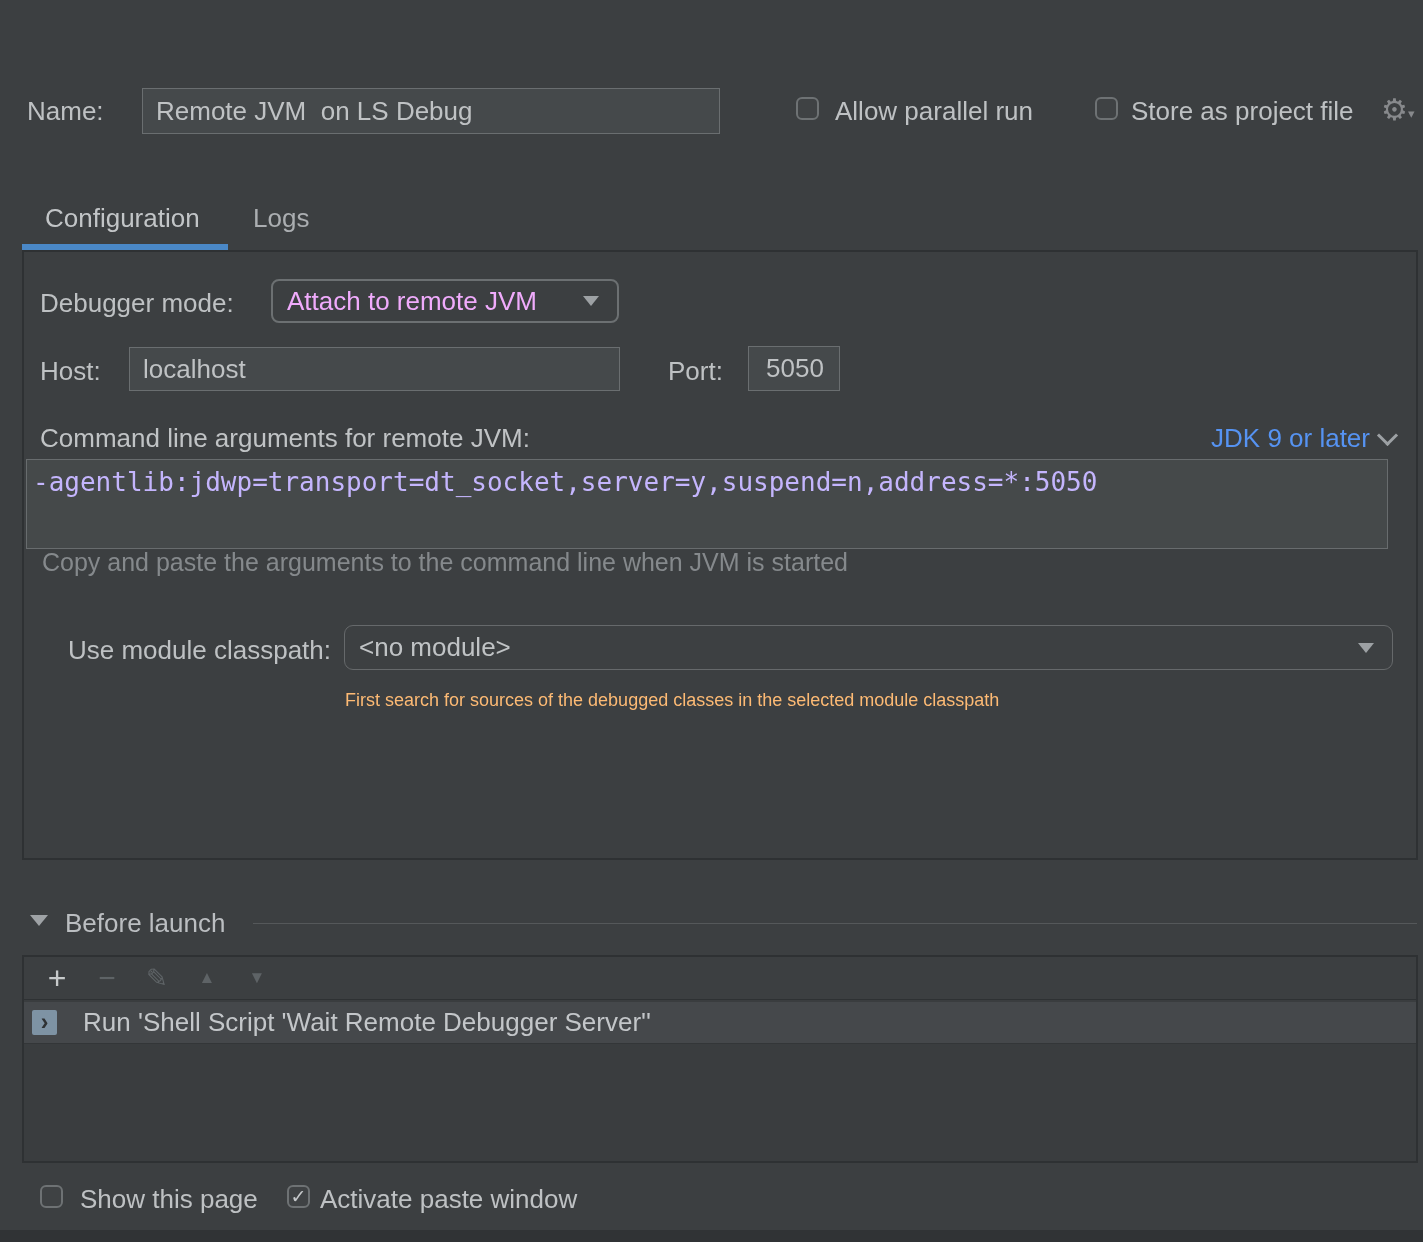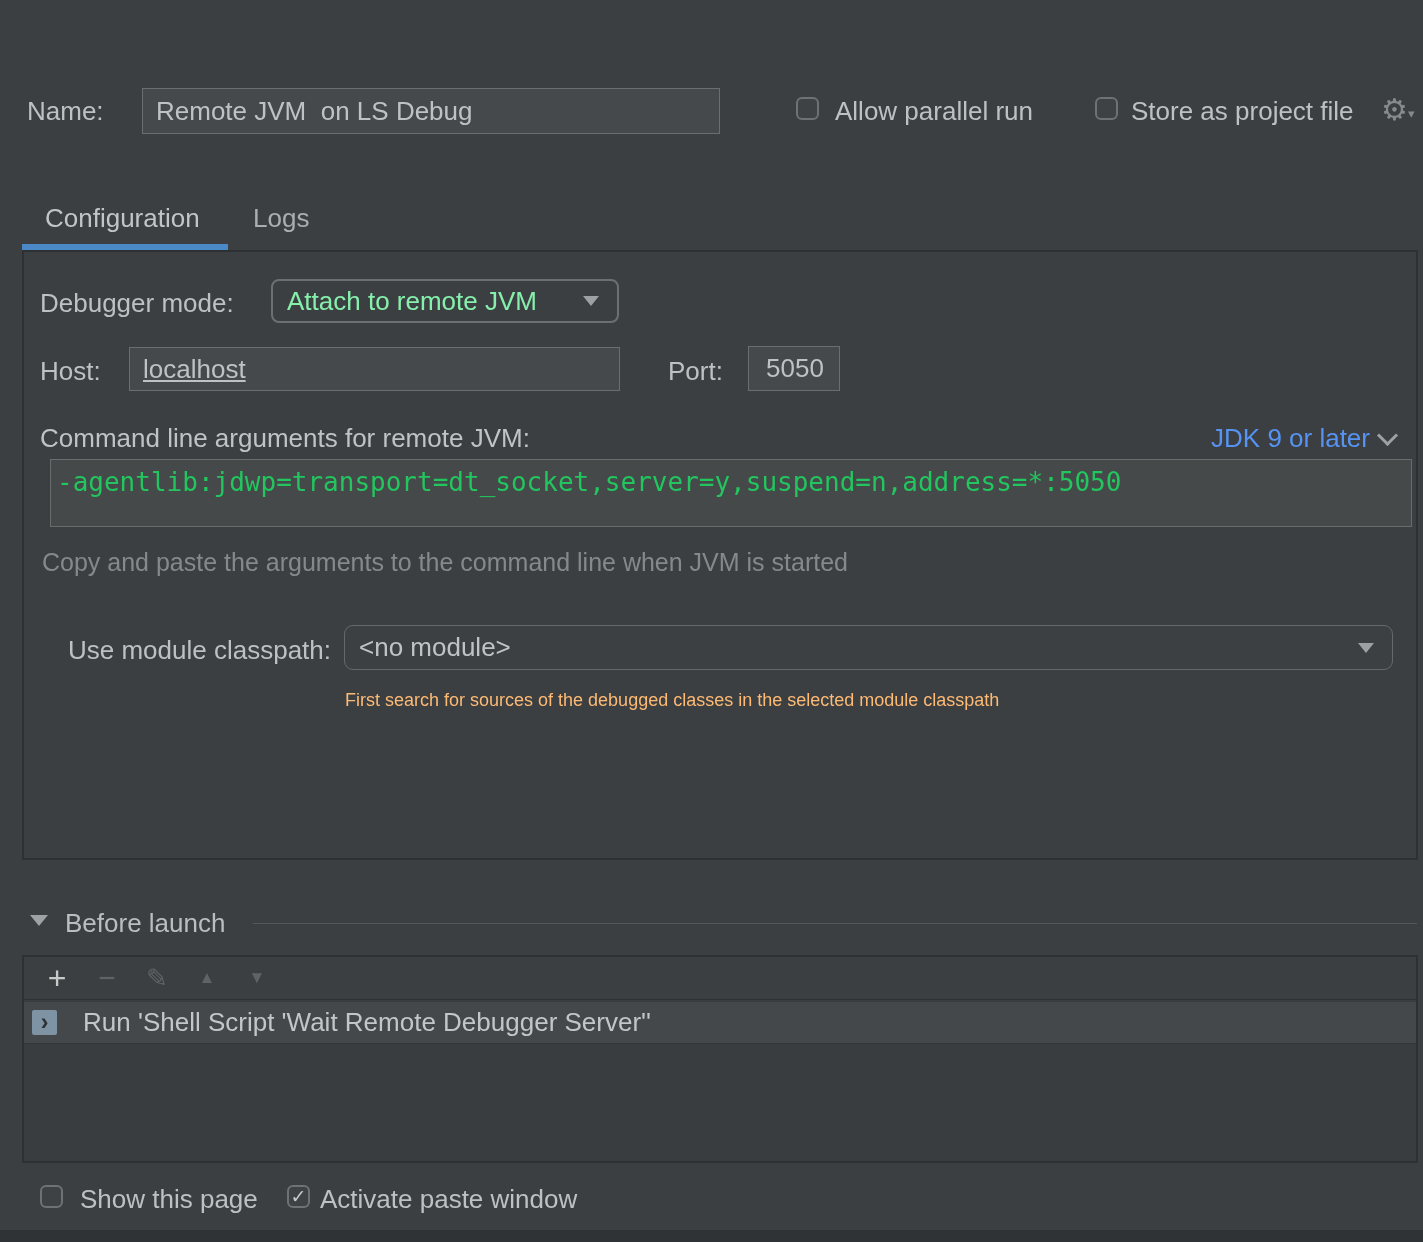--- a/index.html
+++ b/index.html
@@ -53,40 +53,40 @@
   
   .config-panel{
     position:absolute;left:22px;top:250px;width:1396px;height:610px;
     border:2px solid #2E3133;box-sizing:border-box;
   }
   .dbg-label{position:absolute;left:40px;top:288px;}
   .dbg-combo{
     position:absolute;left:271px;top:279px;width:348px;height:44px;box-sizing:border-box;
     border:2px solid #6C7072;border-radius:8px;
     display:flex;align-items:center;justify-content:space-between;
-    padding:0 18px 0 14px;font-size:26px;color:#86efac;
+    padding:0 18px 0 14px;font-size:26px;color:#f0abfc;
   }
   .host-label{position:absolute;left:40px;top:356px;}
-  .host-field{left:129px;top:347px;width:491px;height:44px;text-decoration:underline;}
+  .host-field{left:129px;top:347px;width:491px;height:44px;}
   .port-label{position:absolute;left:668px;top:356px;}
   .port-field{left:748px;top:346px;width:92px;height:45px;padding-left:17px;}
 
   .cmd-label{position:absolute;left:40px;top:423px;font-size:26px;color:#C0C3C5;}
   .jdk-link{
     position:absolute;right:28px;top:423px;display:flex;align-items:center;gap:10px;
     font-size:26px;color:#5693F2;cursor:pointer;
   }
   .chevron{
     width:12px;height:12px;border-right:3px solid #9DA1A4;border-bottom:3px solid #9DA1A4;
     transform:rotate(45deg);margin-top:-6px;
   }
   .cmd-area{
-    position:absolute;left:50px;top:459px;width:1362px;height:68px;box-sizing:border-box;
+    position:absolute;left:26px;top:459px;width:1362px;height:90px;box-sizing:border-box;
     background:#45494A;border:1px solid #686C6E;
-    font-family:"DejaVu Sans Mono",monospace;font-size:26px;color:#22c55e;
+    font-family:"DejaVu Sans Mono",monospace;font-size:26px;color:#c4b5fd;
     padding:7px 0 0 6px;white-space:nowrap;overflow:hidden;
   }
   .cmd-hint{position:absolute;left:42px;top:548px;font-size:25px;color:#85898C;}
 
   .module-label{position:absolute;left:40px;top:635px;margin-left:28px;}
   .module-combo{
     position:absolute;left:344px;top:625px;width:1049px;height:45px;box-sizing:border-box;
     border:1px solid #66696B;border-radius:9px;background:#3D4042;
     display:flex;align-items:center;justify-content:space-between;
     padding:0 18px 0 14px;font-size:26px;color:#C0C3C5;

